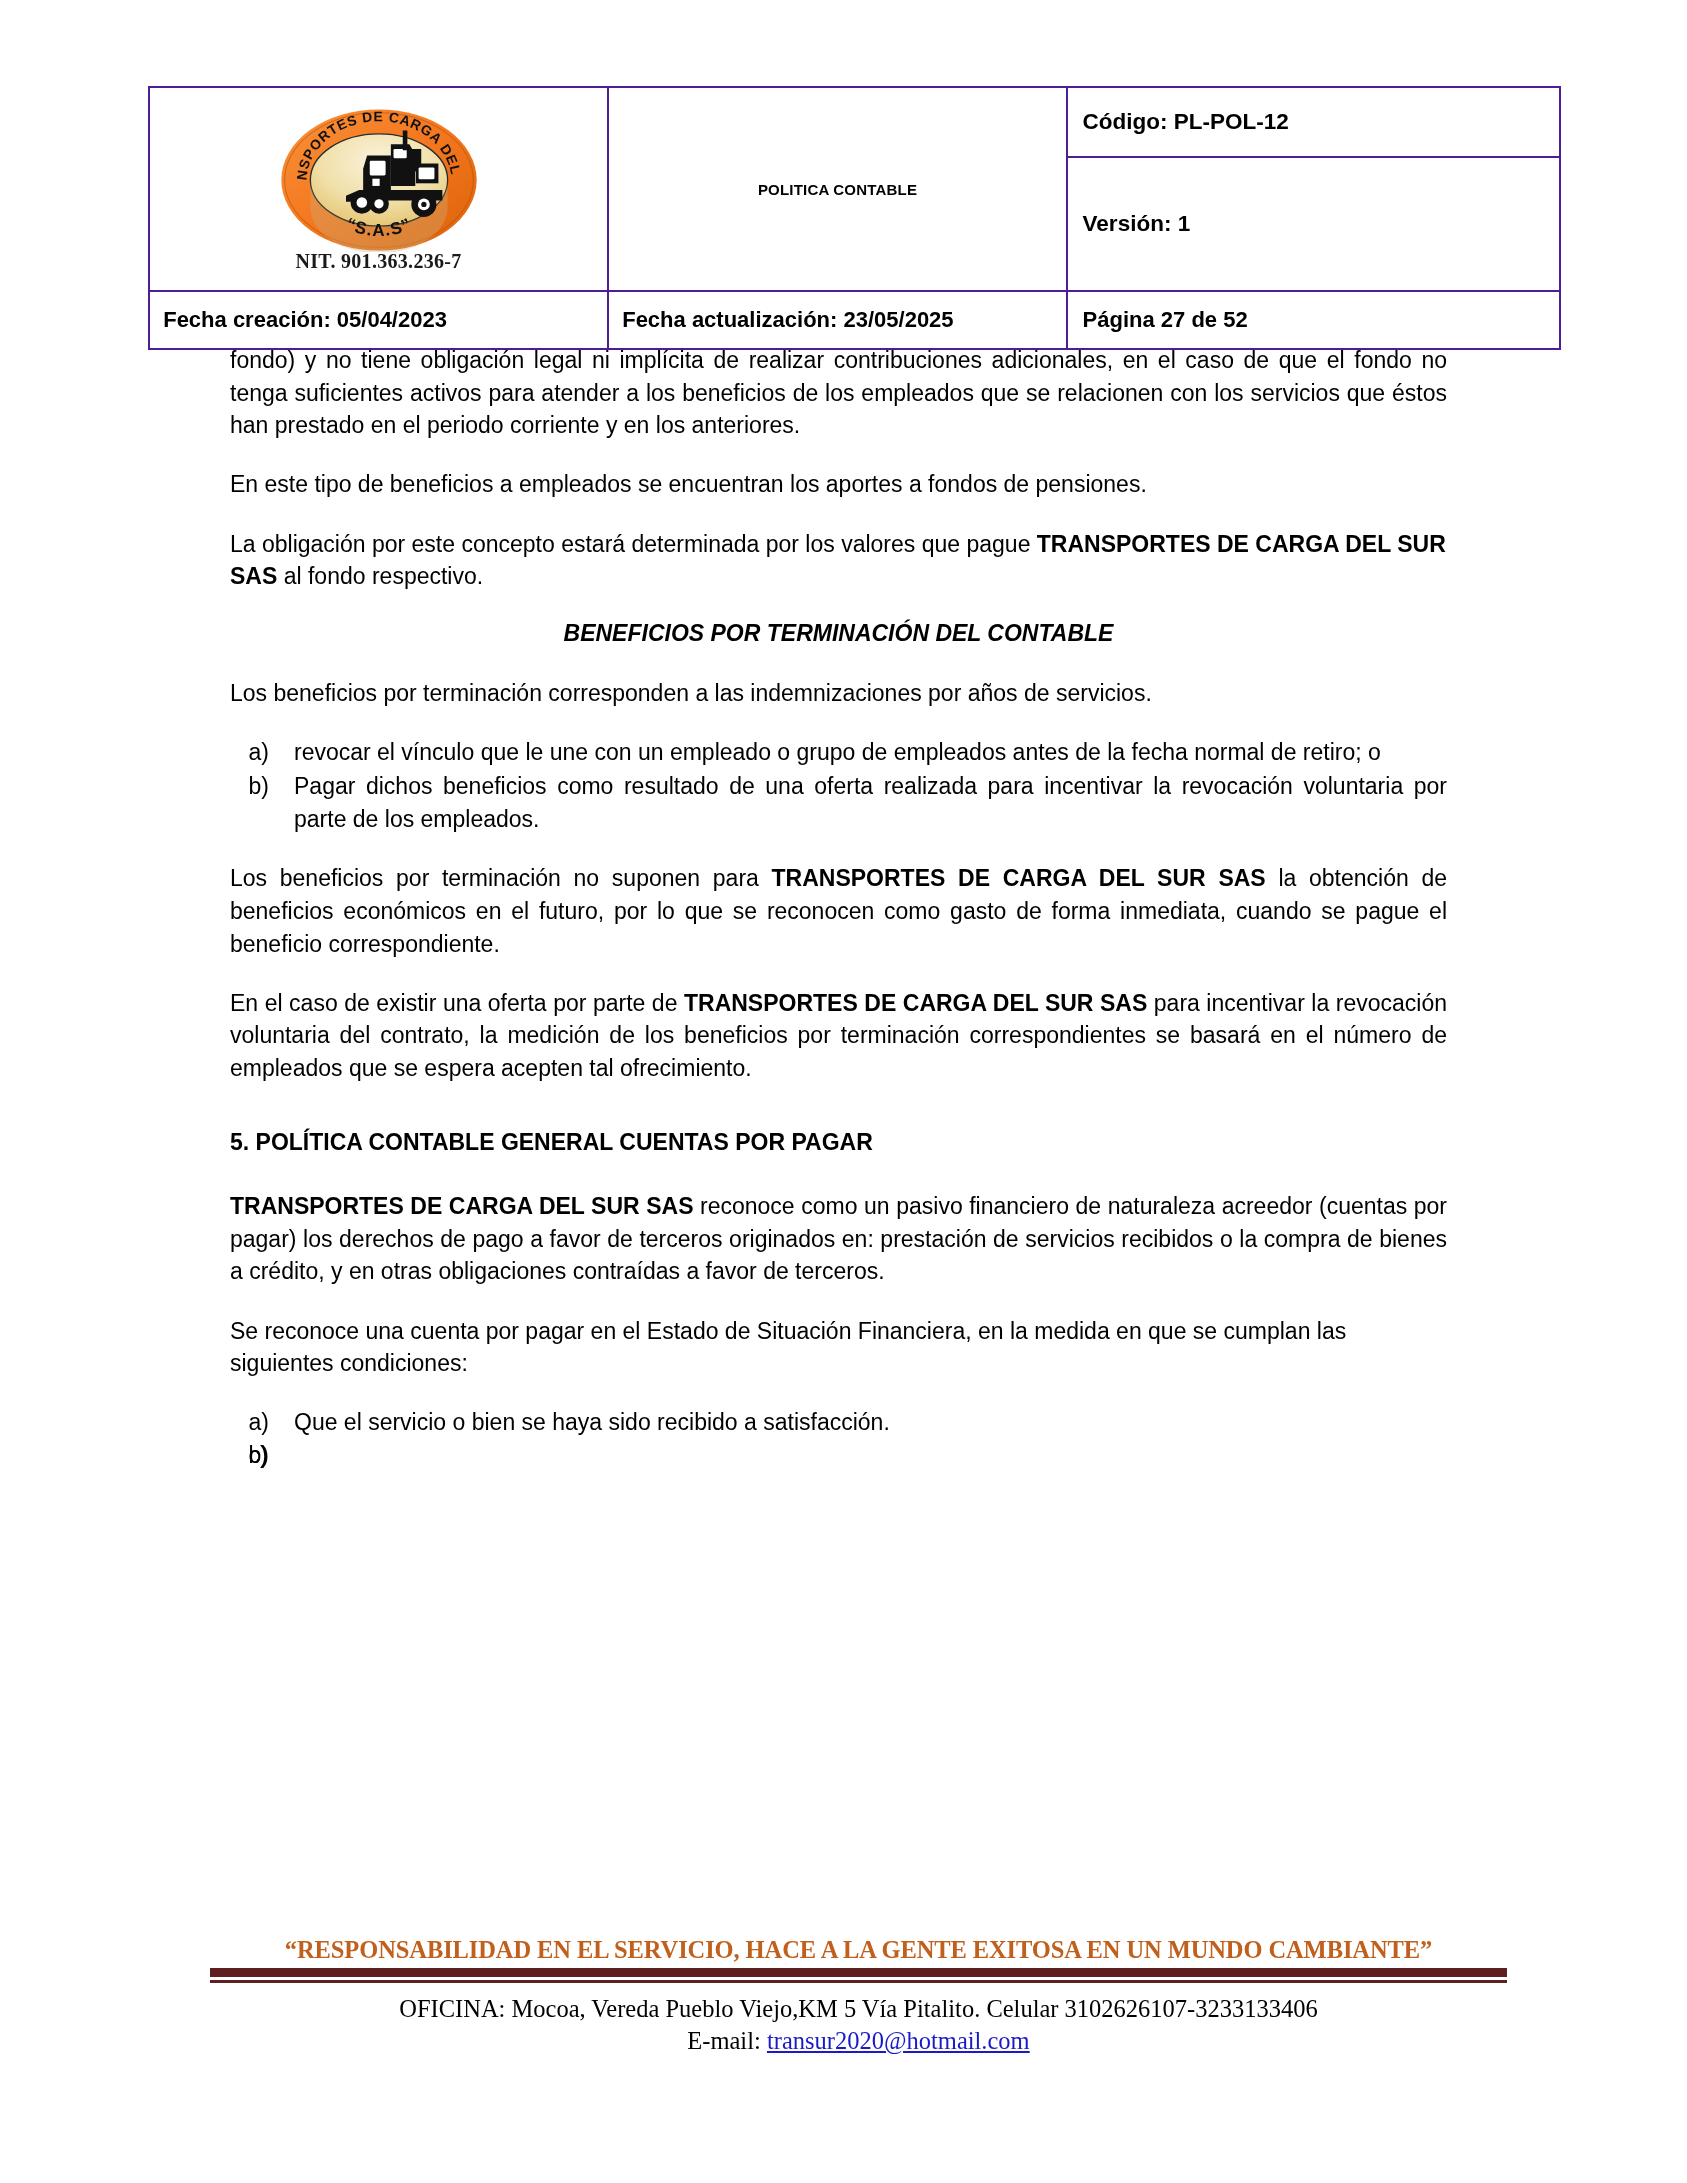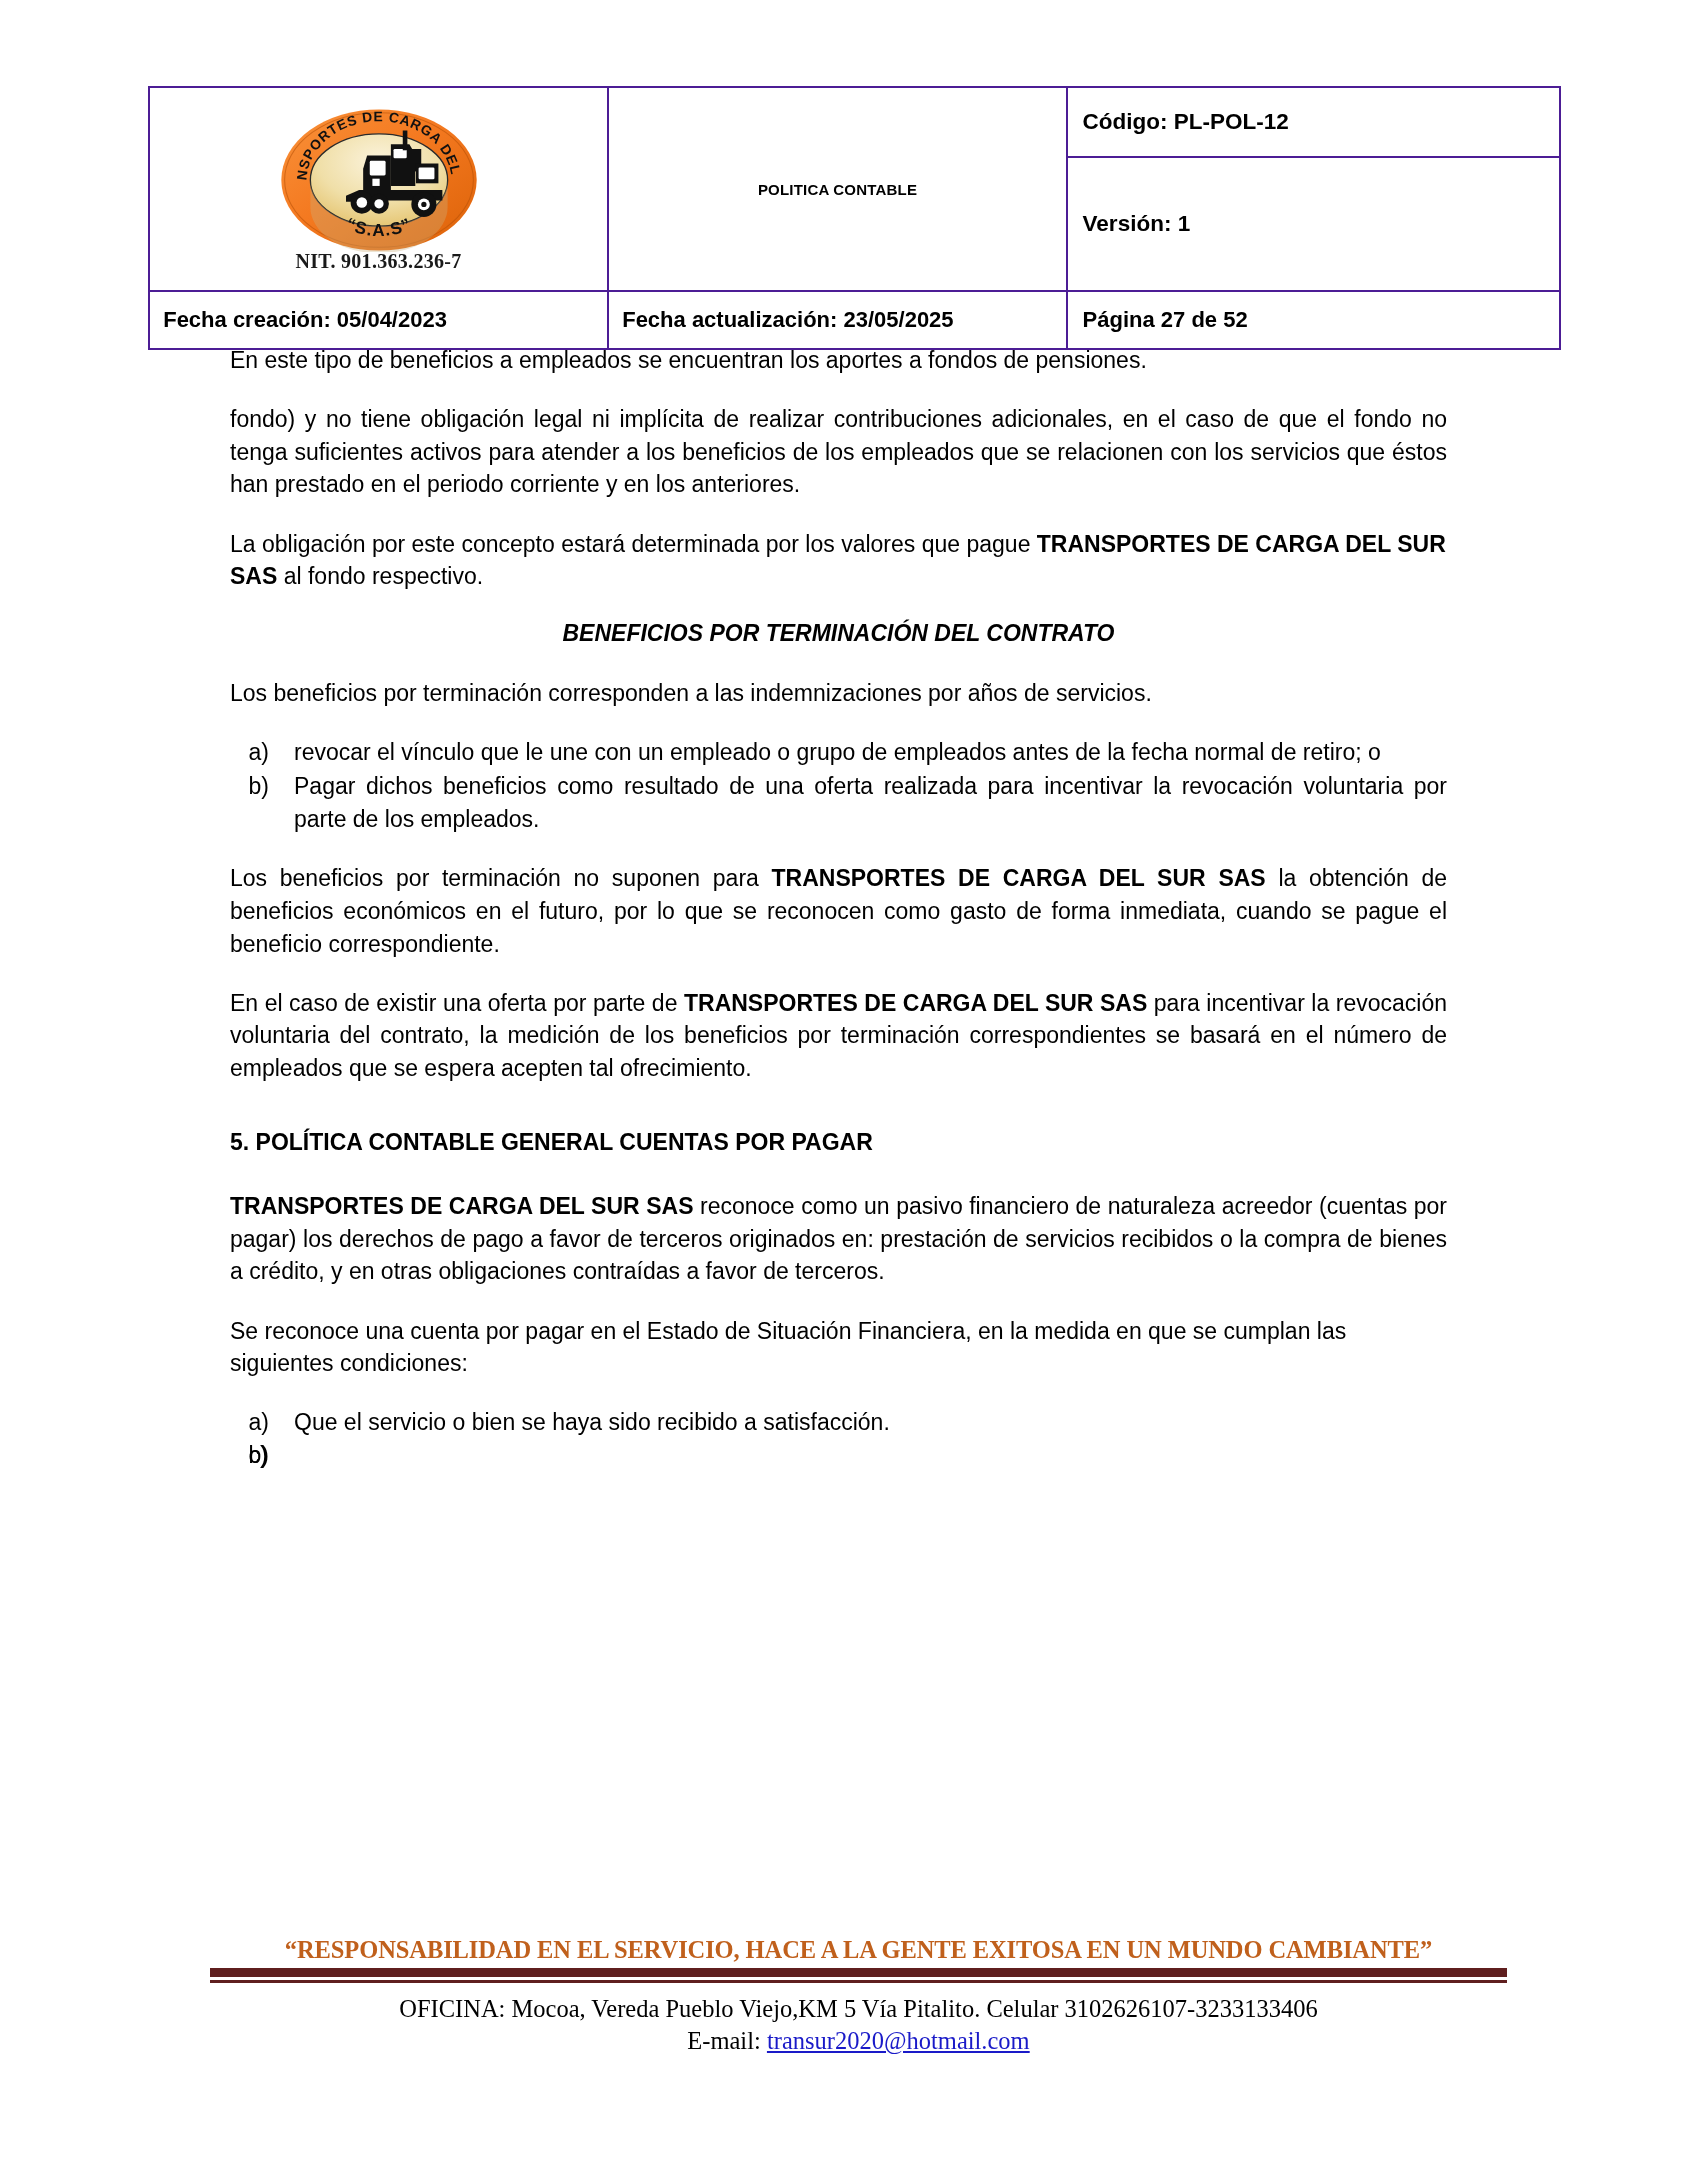--- a/index.html
+++ b/index.html
@@ -294,27 +294,27 @@
     <tr class="row2">
       <td class="date-cell">Fecha creación: 05/04/2023</td>
       <td class="date-cell">Fecha actualización: 23/05/2025</td>
       <td class="page-cell">Página 27 de 52</td>
     </tr>
   </tbody>
     </table>
 
   <div class="content">
 
+    <p class="body-text">fondo) y no tiene obligación legal ni implícita de realizar contribuciones adicionales, en el caso de que el fondo no tenga suficientes activos para atender a los beneficios de los empleados que se relacionen con los servicios que éstos han prestado en el periodo corriente y en los anteriores.</p>
+
     <p class="body-text nojust">En este tipo de beneficios a empleados se encuentran los aportes a fondos de pensiones.</p>
 
-    <p class="body-text">fondo) y no tiene obligación legal ni implícita de realizar contribuciones adicionales, en el caso de que el fondo no tenga suficientes activos para atender a los beneficios de los empleados que se relacionen con los servicios que éstos han prestado en el periodo corriente y en los anteriores.</p>
-
     <p class="body-text nojust"><span>La obligación por este concepto estará determinada por los valores que pague </span><span class="b">TRANSPORTES DE CARGA DEL SUR SAS</span><span> al fondo respectivo.</span></p>
 
-    <h2 class="section-heading">BENEFICIOS POR TERMINACIÓN DEL CONTRATO</h2>
+    <h2 class="section-heading">BENEFICIOS POR TERMINACIÓN DEL CONTABLE</h2>
 
     <p class="body-text nojust">Los beneficios por terminación corresponden a las indemnizaciones por años de servicios.</p>
 
 
     <ol class="alpha-list">
       <li><span class="marker">a)</span><span>revocar el vínculo que le une con un empleado o grupo de empleados antes de la fecha normal de retiro; o</span></li>
       <li><span class="marker">b)</span><span>Pagar dichos beneficios como resultado de una oferta realizada para incentivar la revocación voluntaria por parte de los empleados.</span></li>
     </ol>
 
     <p class="body-text"><span>Los beneficios por terminación no suponen para </span><span class="b">TRANSPORTES DE CARGA DEL SUR SAS</span><span> la obtención de beneficios económicos en el futuro, por lo que se reconocen como gasto de forma inmediata, cuando se pague el beneficio correspondiente.</span></p>

